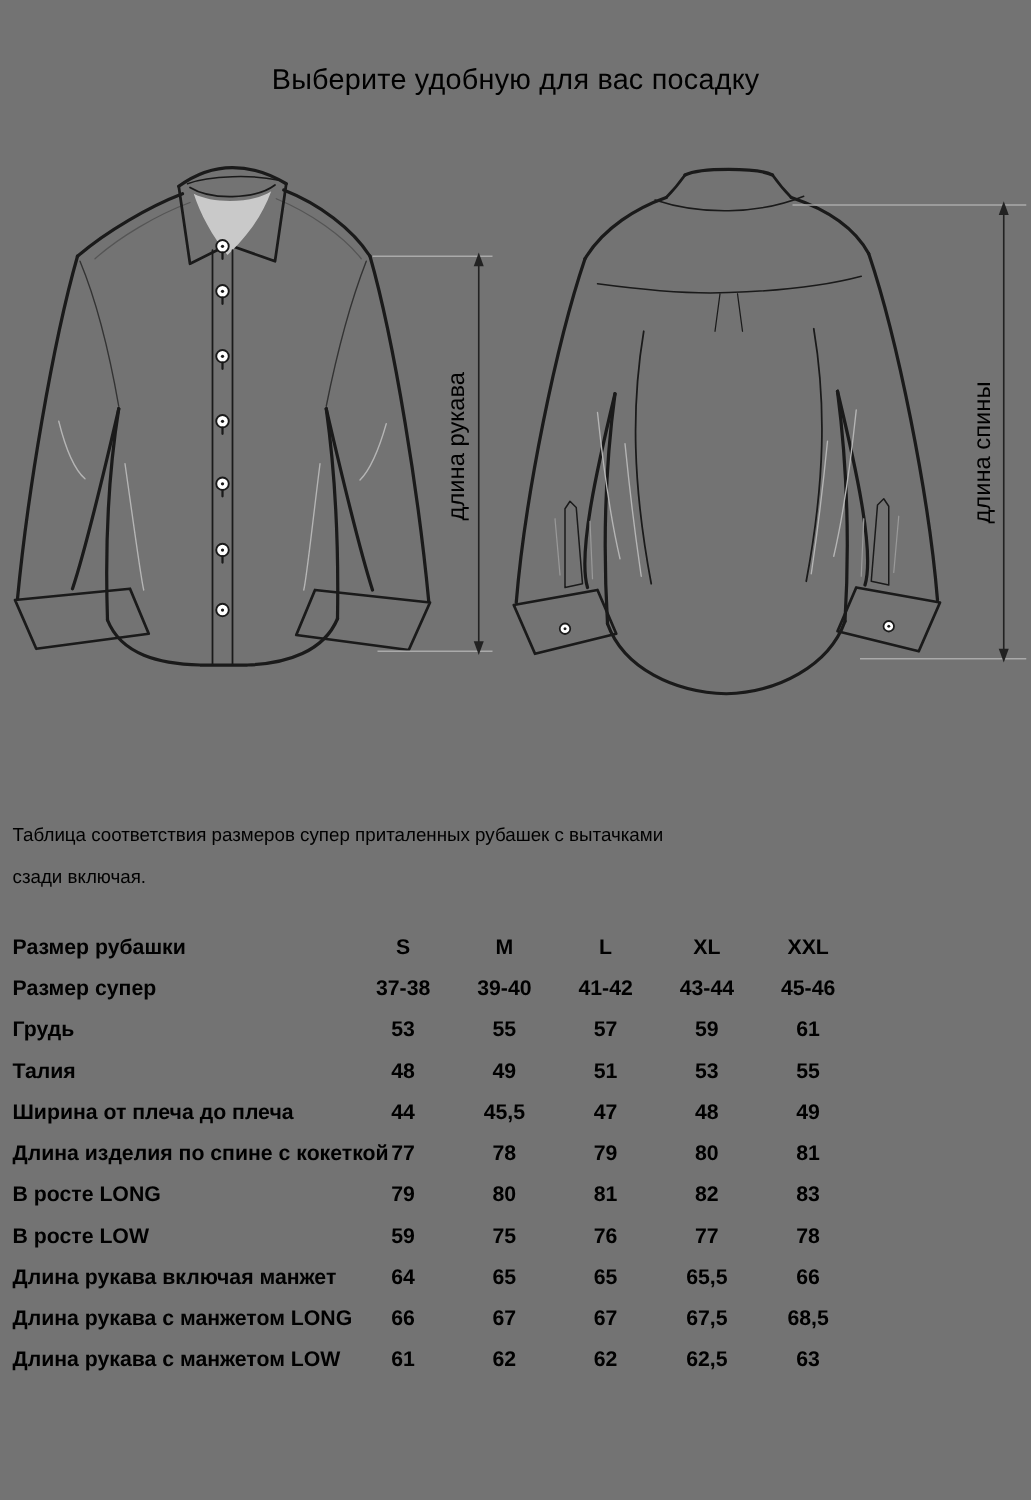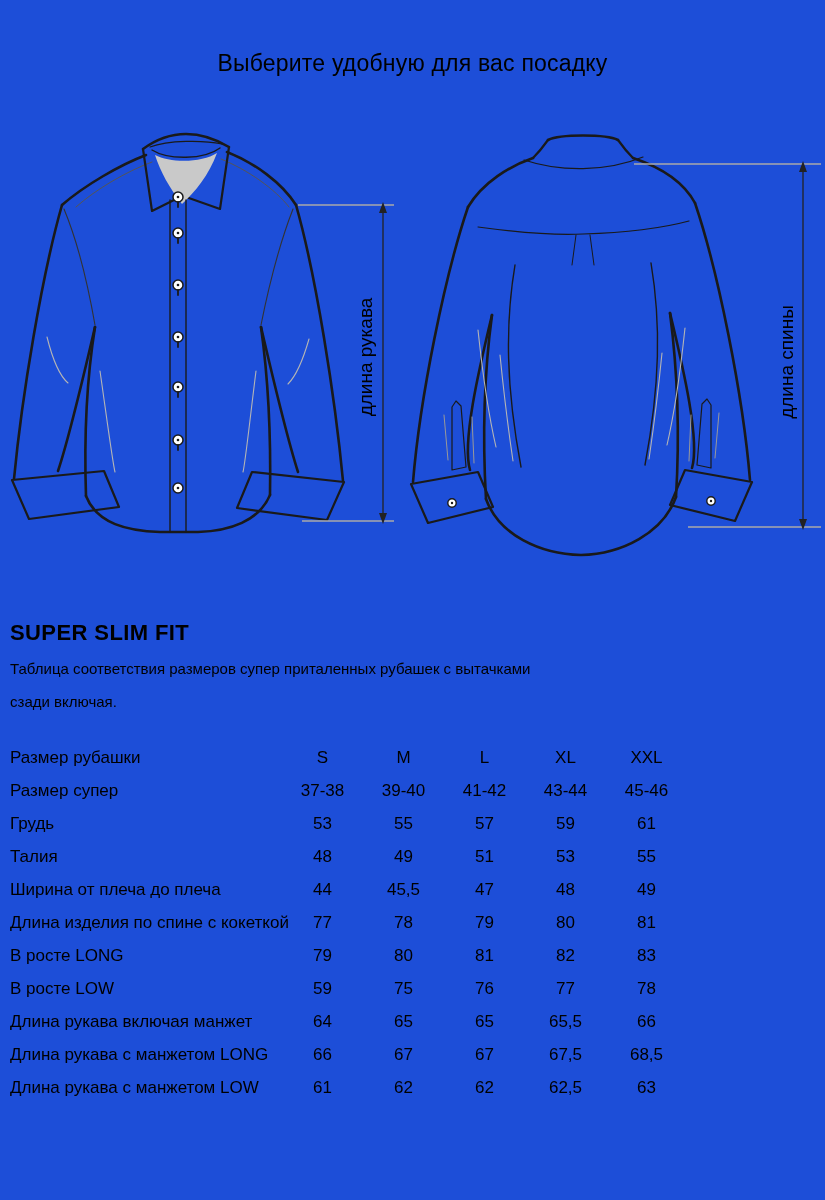--- a/index.html
+++ b/index.html
@@ -1,27 +1,27 @@
 <!DOCTYPE html>
 <html><head>
 <meta charset="utf-8">
 <style>
   html,body{margin:0;padding:0;background:#fff;}
-  .page{position:relative;width:825px;height:1200px;background:#1d4ed8;overflow:hidden;
+  .page{position:relative;width:825px;height:1200px;background:#737373;overflow:hidden;
         font-family:"Liberation Sans","DejaVu Sans",sans-serif;color:#000;}
   .title{position:absolute;top:50px;left:0;width:825px;text-align:center;
          font-size:23px;letter-spacing:.2px;}
   .diagram{position:absolute;top:115px;left:0;width:825px;height:460px;}
   .diagram svg{position:absolute;top:0;left:0;}
   .measure-label{position:absolute;font-size:19px;white-space:nowrap;
                  transform:translate(-50%,-50%) rotate(-90deg);}
   .fit-heading{position:absolute;left:10px;top:620px;font-size:22px;font-weight:bold;
                letter-spacing:.4px;}
   .fit-desc{position:absolute;left:10px;top:652px;width:800px;font-size:15px;line-height:33px;}
-  .size-table{position:absolute;left:10px;top:741px;width:680px;}
+  .size-table{position:absolute;left:10px;top:741px;width:680px;font-weight:bold;}
   .t-row{display:grid;grid-template-columns:272px repeat(5,81px);height:33px;
          align-items:center;font-size:17px;}
   .t-row .lbl{text-align:left;white-space:nowrap;}
   .t-row .val{text-align:center;}
 </style>
 </head>
 <body>
 
 <div class="page">
 
@@ -178,21 +178,20 @@
         <path d="M803,53 L803,407" stroke="#222" stroke-width="1.3" fill="none"></path>
         <polygon points="803,46 799,57 807,57" fill="#222"></polygon>
         <polygon points="803,415 799,404 807,404" fill="#222"></polygon>
       </g>
     </svg>
 
     <span class="measure-label" style="left:366px;top:242px;">длина рукава</span>
     <span class="measure-label" style="left:787px;top:247px;">длина спины</span>
   </div>
 
-  <div class="fit-heading">SUPER SLIM FIT</div>
   <div class="fit-desc">
     <span>Таблица соответствия размеров супер приталенных рубашек с вытачками</span><br>
     <span>сзади включая.</span>
   </div>
 
   <div class="size-table">
     <div class="t-row">
       <span class="lbl">Размер рубашки</span>
       <span class="val">S</span>
       <span class="val">M</span>

